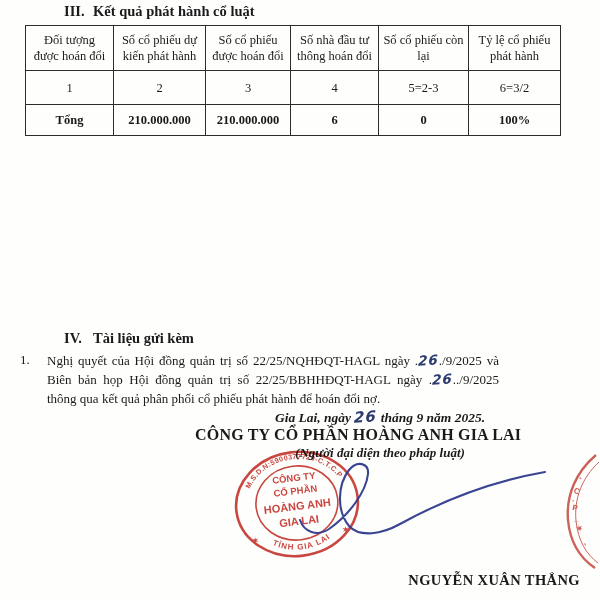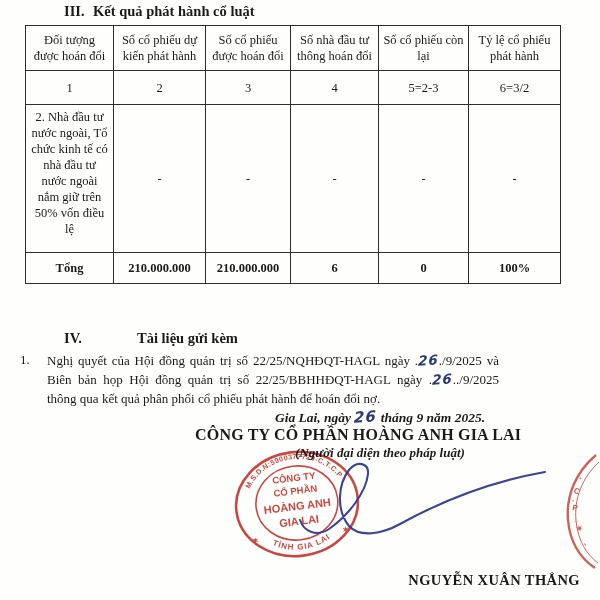--- a/index.html
+++ b/index.html
@@ -6,21 +6,21 @@
   .page {
     position:relative; width:600px; height:600px; overflow:hidden;
     background:#fefefd;
     font-family:"Liberation Serif", serif;
     color:#1a1a1a;
   }
   
   .sec-heading { position:absolute; left:18px; display:flex; font-weight:bold; font-size:14.5px;margin-left:46px; }
   .sec-heading .num { width:29px; }
   #sec3 { top:3px; }
-  #sec4 { top:330px;gap:44px; }
+  #sec4 { top:330px; }
   
   table.results {
     position:absolute; left:25px; top:25px;
     border-collapse:collapse; table-layout:fixed;
     font-size:12.5px; line-height:1.28;
   }
   table.results td, table.results th {
     border:1.5px solid #2c2c2c; padding:2px 4px;
     font-weight:normal; text-align:center; vertical-align:middle;
     overflow:hidden;
@@ -95,28 +95,20 @@
       <td>Tỷ lệ cổ phiếu phát hành</td>
     </tr>
     <tr class="nums">
       <td>1</td>
       <td>2</td>
       <td>3</td>
       <td>4</td>
       <td>5=2-3</td>
       <td>6=3/2</td>
     </tr>
-    <tr class="r2">
-      <td class="lbl">2. Nhà đầu tư nước ngoài, Tổ chức kinh tế có nhà đầu tư nước ngoài nắm giữ trên 50% vốn điều lệ</td>
-      <td>-</td>
-      <td>-</td>
-      <td>-</td>
-      <td>-</td>
-      <td>-</td>
-    </tr>
     <tr class="total">
       <td>Tổng</td>
       <td>210.000.000</td>
       <td>210.000.000</td>
       <td>6</td>
       <td>0</td>
       <td>100%</td>
     </tr>
   </tbody>
     </table>

